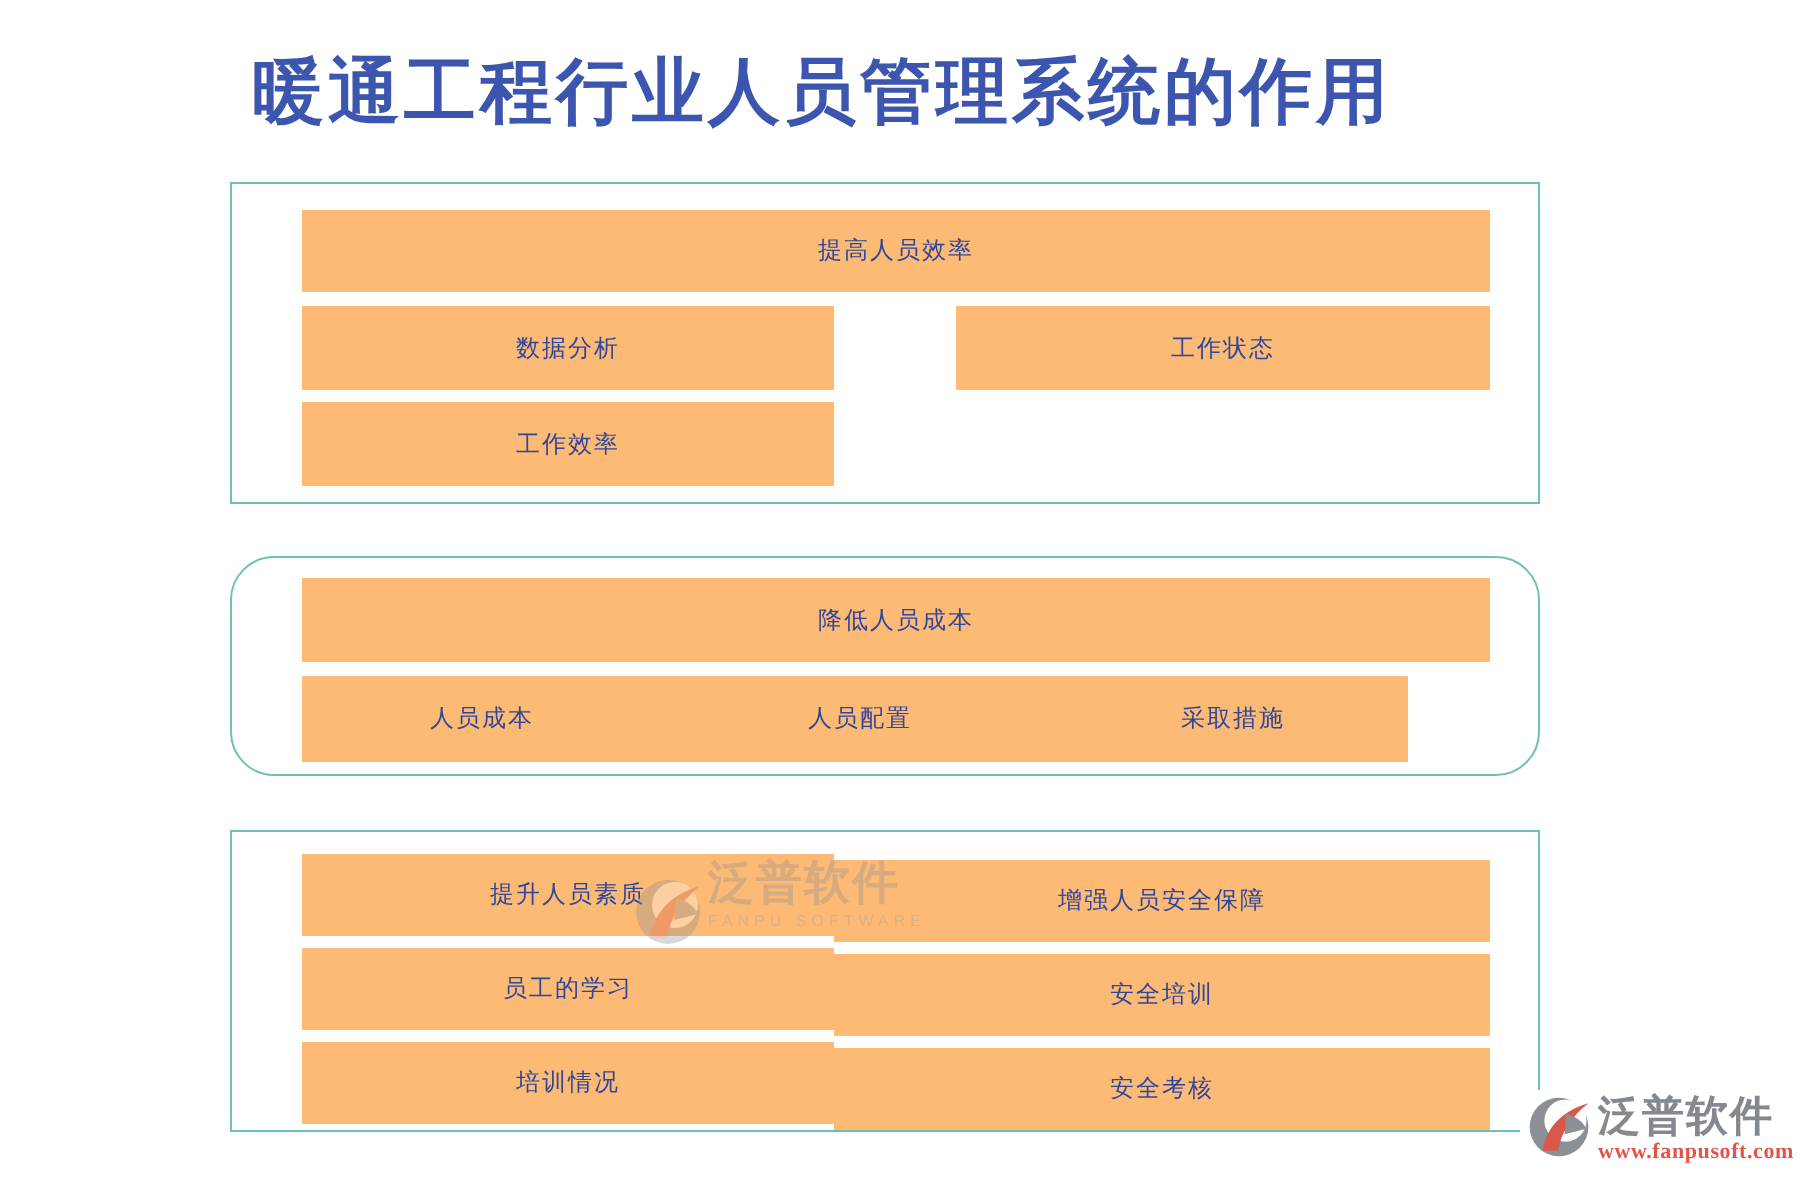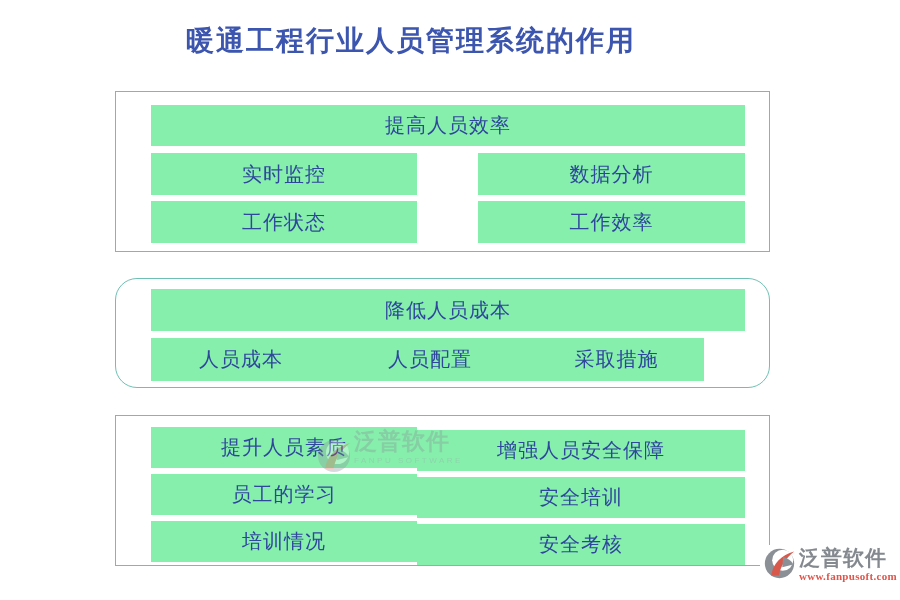--- a/index.html
+++ b/index.html
@@ -9,41 +9,41 @@
     background: #ffffff;
     font-family: "Liberation Serif", "DejaVu Serif", serif;
     overflow: hidden;
   }
   .title {
     position: absolute;
     top: 22px; left: 0;
     width: 822px;
     margin: 0;
     text-align: center;
-    font-size: 28px;
+    font-size: 36px;
     font-weight: 600;
     letter-spacing: 2px;
     color: #3c55ae;
   }
   .box {
     position: absolute;
     left: 115px;
     width: 655px;
     border: 1px solid #6fc0b4;
     box-sizing: border-box;
     background: #ffffff;
     padding: 0 24px 0 35px;
   }
   .box1 { top: 91px;  height: 161px; padding-top: 13px; }
   .box2 { top: 278px; height: 110px; padding-top: 10px; border-radius: 22px; }
   .box3 { top: 415px; height: 151px; padding-top: 11px; }
   .btn {
-    background: #86efac;
+    background: #fdba74;
     color: #2e469c;
-    font-size: 20px;
+    font-size: 12px;
     letter-spacing: 1px;
     display: flex;
     align-items: center;
     justify-content: center;
     box-sizing: border-box;
   }
   .hdr1 { height: 41px; margin-bottom: 7px; }
   .grid2 {
     display: grid;
     grid-template-columns: 266px 1fr;
@@ -124,21 +124,20 @@
 </head>
 <body>
 
 <div class="canvas">
 
   <h1 class="title">暖通工程行业人员管理系统的作用</h1>
 
   <section class="box box1">
     <div class="btn hdr1">提高人员效率</div>
     <div class="grid2">
-      <div class="btn">实时监控</div>
       <div class="btn">数据分析</div>
       <div class="btn">工作状态</div>
       <div class="btn">工作效率</div>
     </div>
   </section>
 
   <section class="box box2">
     <div class="btn hdr2">降低人员成本</div>
     <div class="row3">
       <div class="btn">人员成本</div>

